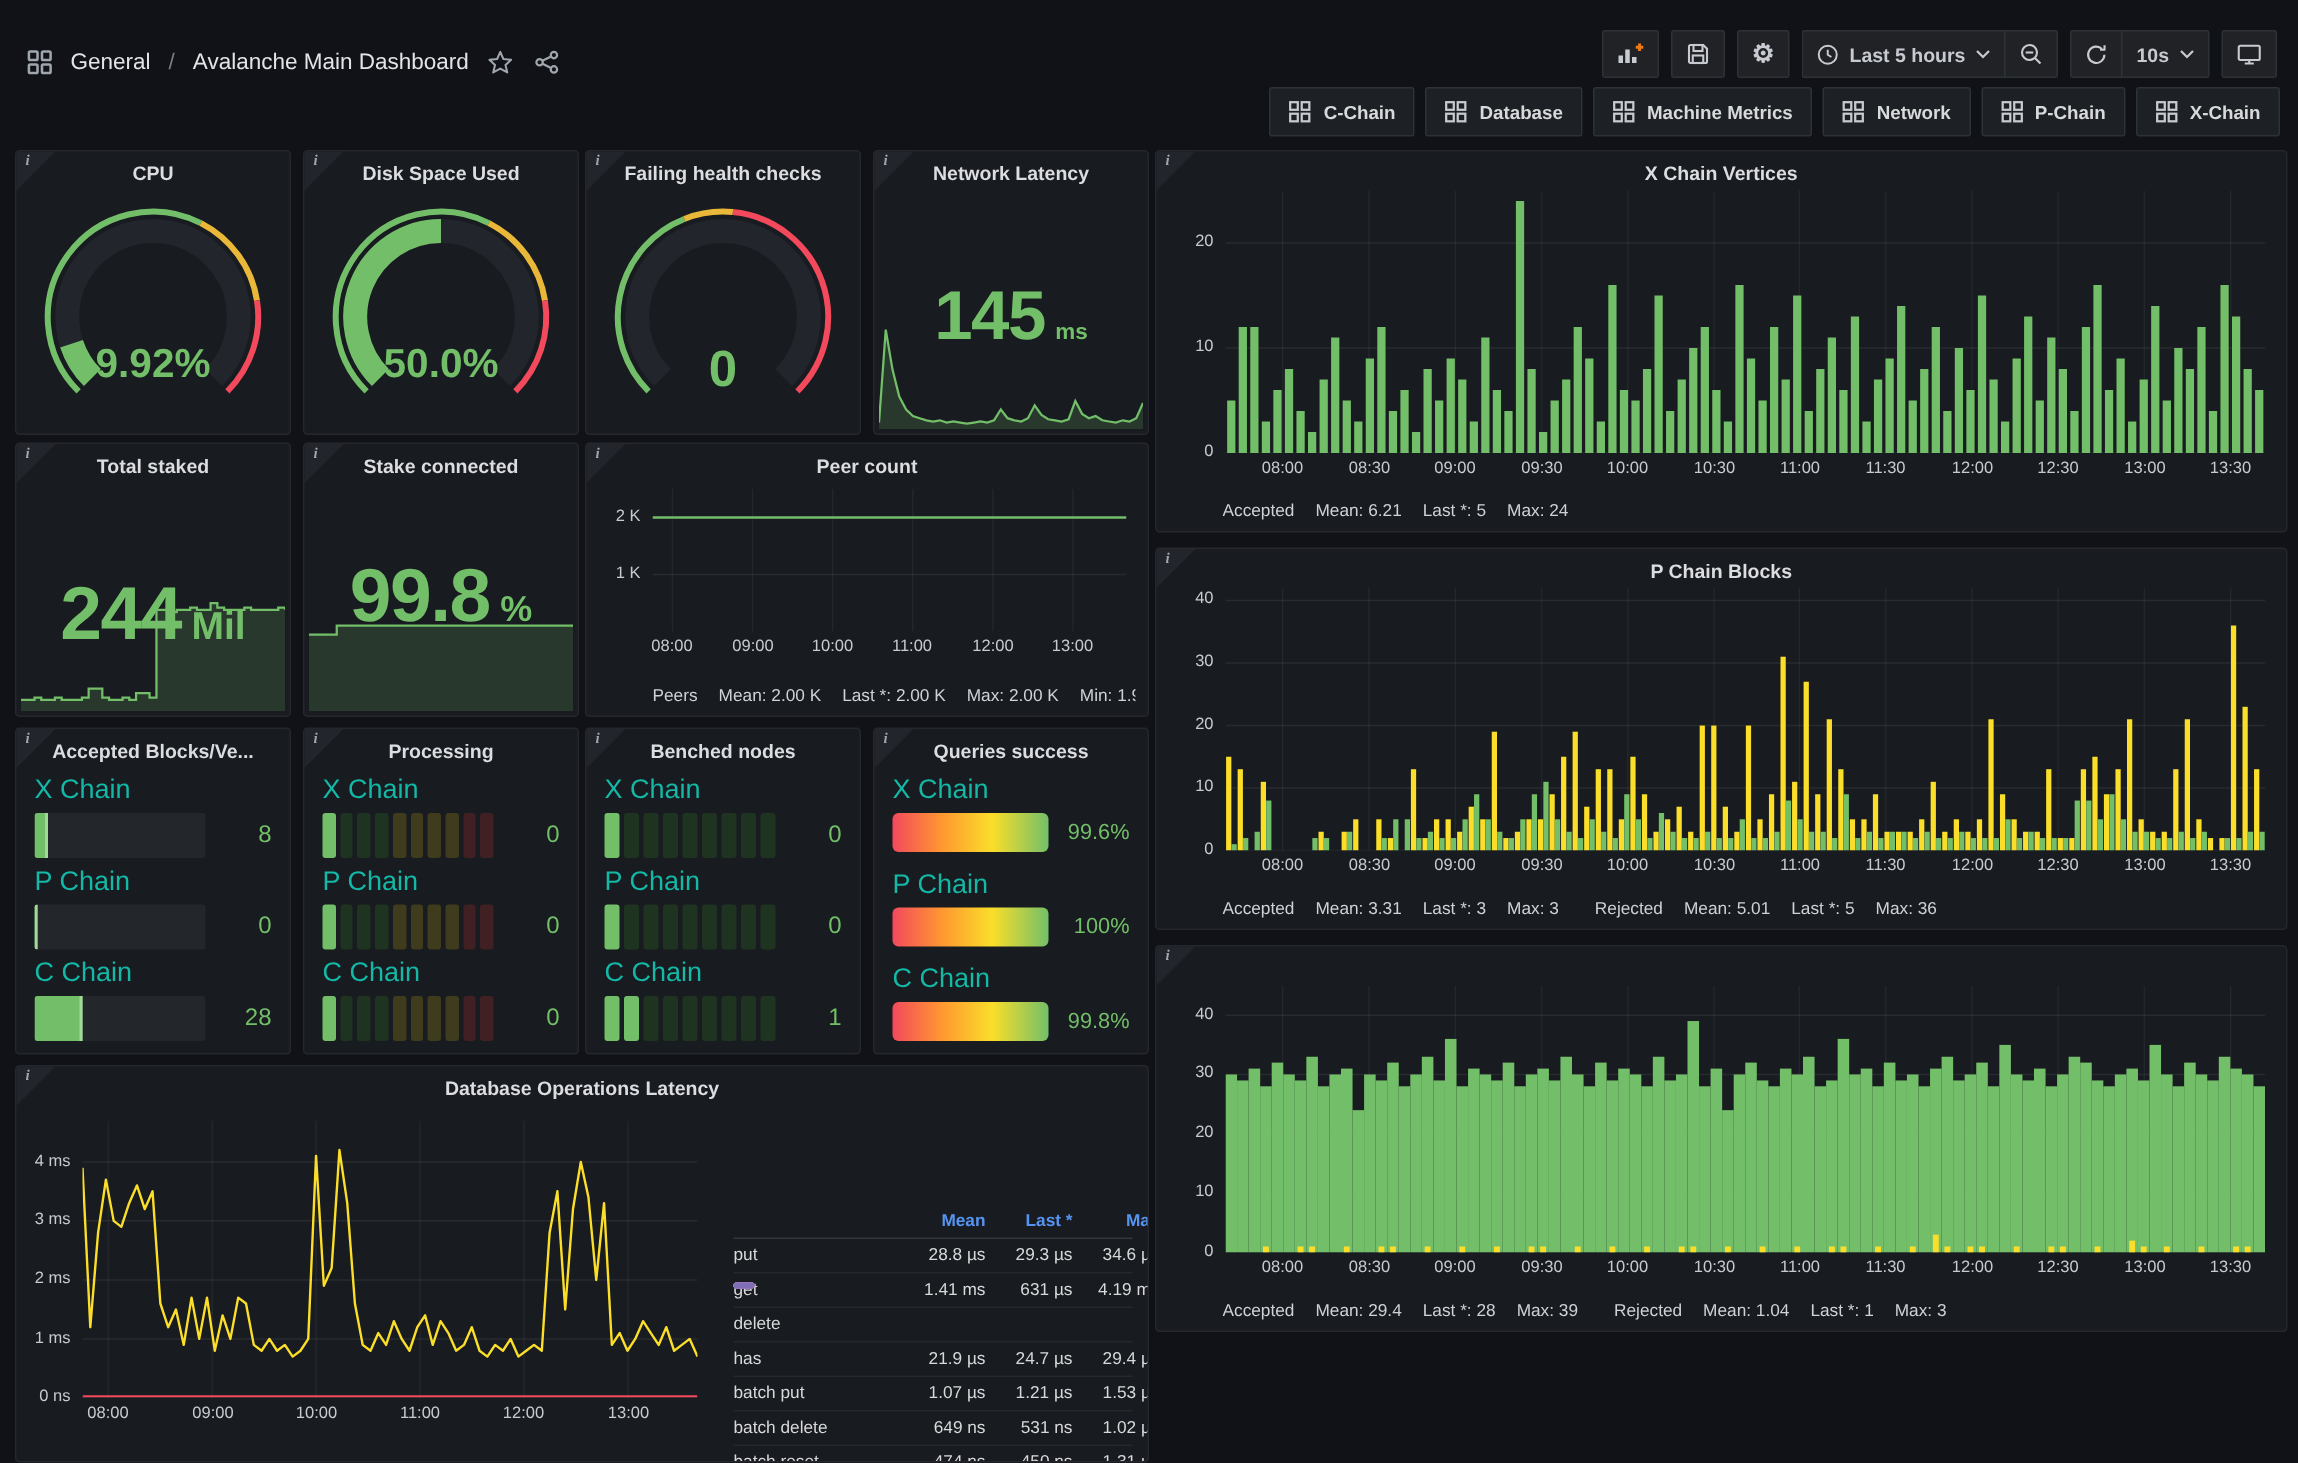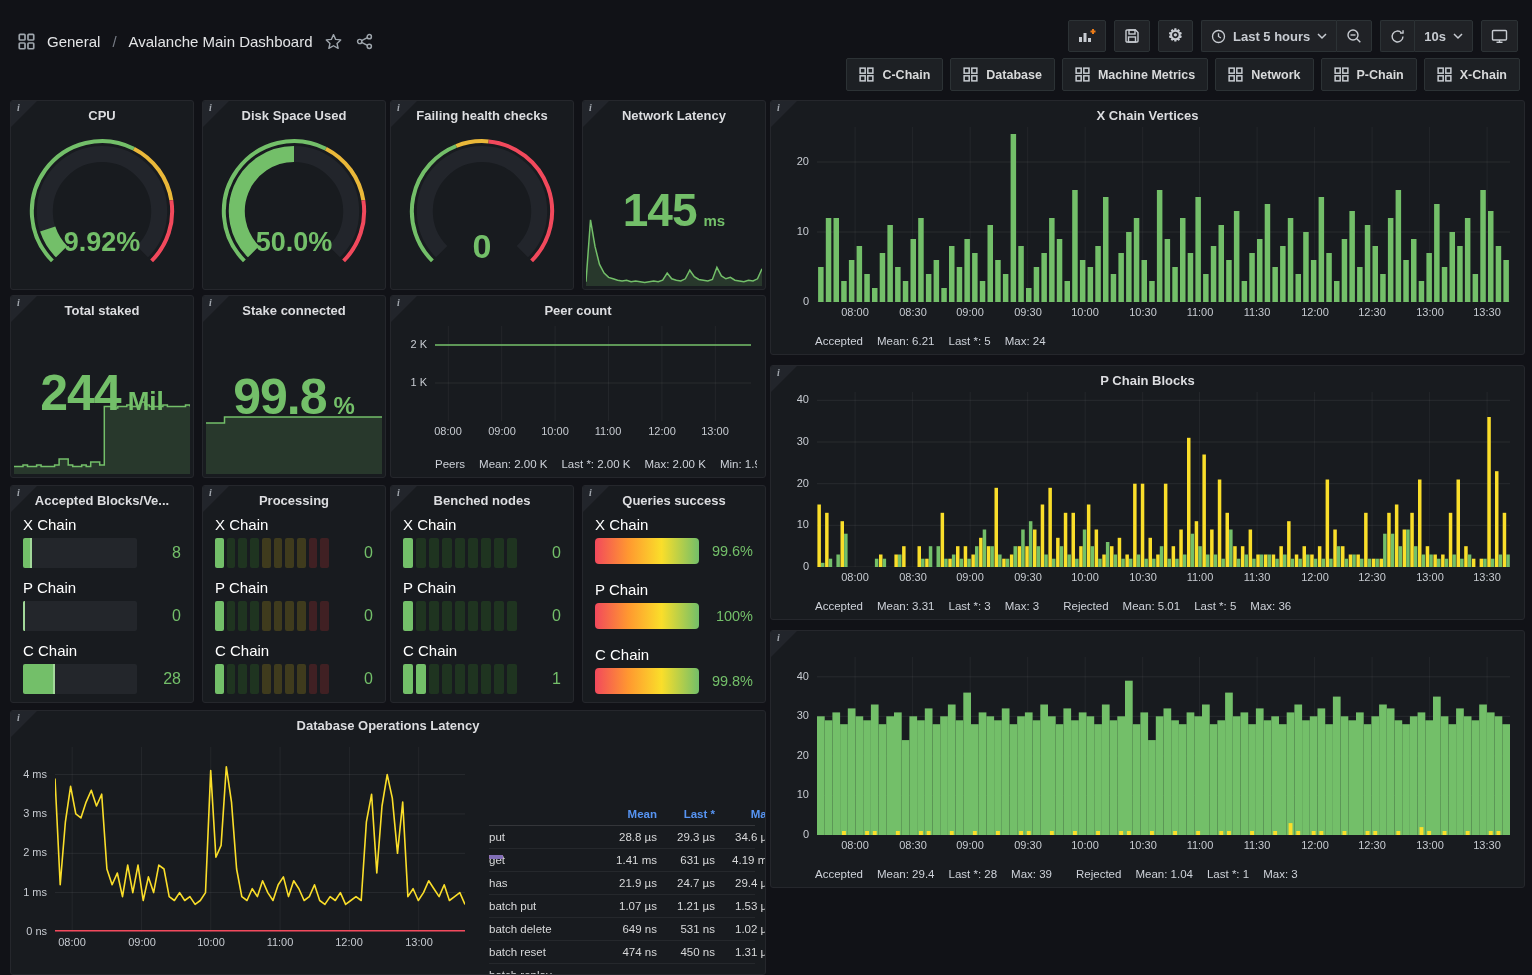--- a/index.html
+++ b/index.html
@@ -54,21 +54,21 @@
 
   
   .stat-main { position:absolute; width:100%; text-align:center; color:#73bf69; font-weight:700; z-index:2; }
   .stat-main .big { letter-spacing:-1px; }
   .stat-main .unit { margin-left:7px; font-weight:700; }
   .sparkbox { position:absolute; left:3px; right:3px; bottom:3px; z-index:1; }
 
   
   .rows { position:absolute; left:12px; right:12px; top:30px; bottom:8px; display:flex; flex-direction:column; justify-content:space-between; }
   .brow { }
-  .brow .blabel { font-size:15px; color:#ffffff; margin-bottom:5px; }
+  .brow .blabel { font-size:18px; color:#14b8a6; margin-bottom:5px; }
   .brow .bline { display:flex; align-items:center; gap:10px; }
   .btrack { flex:1; height:30px; background:#23262b; border-radius:2px; overflow:hidden; position:relative; }
   .bfill { position:absolute; left:0; top:0; bottom:0; background:#73bf69; border-right:2px solid #a2d89a; }
   .bval { width:34px; text-align:right; color:#73bf69; font-size:16px; font-weight:400; }
   .lcdline { display:flex; align-items:center; gap:10px; }
   .lcdcells { flex:1; display:flex; gap:3px; height:30px; }
   .lcdcells span { flex:1; border-radius:2px; }
   .gradbar { flex:1; height:26px; border-radius:4px; background:linear-gradient(90deg,#f2495c,#ff9830 32%,#fade2a 64%,#73bf69); }
   .qval { width:44px; text-align:right; color:#73bf69; font-size:14.5px; }
 
@@ -299,21 +299,21 @@
     <polygon points="0,72 0.0,67.7 4.5,5.8 9.0,32.4 13.5,50.4 18.1,59.0 22.6,63.4 27.1,64.8 31.6,66.2 36.1,67.0 40.6,66.2 45.1,67.7 49.6,67.0 54.2,67.7 58.7,68.4 63.2,67.7 67.7,67.0 72.2,67.7 76.7,66.2 81.2,59.0 85.7,64.8 90.3,66.2 94.8,67.0 99.3,64.8 103.8,56.2 108.3,62.6 112.8,65.5 117.3,66.2 121.8,67.0 126.4,65.5 130.9,53.3 135.4,61.9 139.9,64.8 144.4,63.4 148.9,66.2 153.4,67.0 157.9,67.7 162.5,66.2 167.0,67.0 171.5,64.8 176.0,54.7 176,72" fill="rgba(115,191,105,0.18)"></polygon>
     <polyline points="0.0,67.7 4.5,5.8 9.0,32.4 13.5,50.4 18.1,59.0 22.6,63.4 27.1,64.8 31.6,66.2 36.1,67.0 40.6,66.2 45.1,67.7 49.6,67.0 54.2,67.7 58.7,68.4 63.2,67.7 67.7,67.0 72.2,67.7 76.7,66.2 81.2,59.0 85.7,64.8 90.3,66.2 94.8,67.0 99.3,64.8 103.8,56.2 108.3,62.6 112.8,65.5 117.3,66.2 121.8,67.0 126.4,65.5 130.9,53.3 135.4,61.9 139.9,64.8 144.4,63.4 148.9,66.2 153.4,67.0 157.9,67.7 162.5,66.2 167.0,67.0 171.5,64.8 176.0,54.7" fill="none" stroke="#73bf69" stroke-width="1.5"></polyline>
         </svg></div>
   </section>
 
   <section class="panel p-staked">
     <div class="corner">
         <i>i</i>
       </div>
     <h2 class="ptitle">Total staked</h2>
-    <div class="stat-main" style="top:68px;">
+    <div class="stat-main" style="top:84px;">
       <span class="big" style="font-size:50px;">244</span><span class="unit" style="font-size:26px;">Mil</span>
     </div>
     <div class="sparkbox" style="height:150px;"><svg width="176" height="150">
     <polygon points="0,150 0.0,142.5 4.5,142.5 4.5,142.5 9.0,142.5 9.0,141.0 13.5,141.0 13.5,142.5 18.1,142.5 18.1,142.5 22.6,142.5 22.6,141.0 27.1,141.0 27.1,142.5 31.6,142.5 31.6,142.5 36.1,142.5 36.1,142.5 40.6,142.5 40.6,141.0 45.1,141.0 45.1,135.0 49.6,135.0 49.6,135.0 54.2,135.0 54.2,141.0 58.7,141.0 58.7,142.5 63.2,142.5 63.2,142.5 67.7,142.5 67.7,141.0 72.2,141.0 72.2,142.5 76.7,142.5 76.7,138.0 81.2,138.0 81.2,138.0 85.7,138.0 85.7,141.0 90.3,141.0 90.3,82.5 94.8,82.5 94.8,82.5 99.3,82.5 99.3,84.0 103.8,84.0 103.8,82.5 108.3,82.5 108.3,82.5 112.8,82.5 112.8,81.0 117.3,81.0 117.3,82.5 121.8,82.5 121.8,82.5 126.4,82.5 126.4,78.0 130.9,78.0 130.9,81.0 135.4,81.0 135.4,82.5 139.9,82.5 139.9,82.5 144.4,82.5 144.4,82.5 148.9,82.5 148.9,81.0 153.4,81.0 153.4,82.5 157.9,82.5 157.9,82.5 162.5,82.5 162.5,82.5 167.0,82.5 167.0,82.5 171.5,82.5 171.5,81.0 176.0,81.0 176.0,82.5 176,150" fill="rgba(115,191,105,0.18)"></polygon>
     <polyline points="0.0,142.5 4.5,142.5 4.5,142.5 9.0,142.5 9.0,141.0 13.5,141.0 13.5,142.5 18.1,142.5 18.1,142.5 22.6,142.5 22.6,141.0 27.1,141.0 27.1,142.5 31.6,142.5 31.6,142.5 36.1,142.5 36.1,142.5 40.6,142.5 40.6,141.0 45.1,141.0 45.1,135.0 49.6,135.0 49.6,135.0 54.2,135.0 54.2,141.0 58.7,141.0 58.7,142.5 63.2,142.5 63.2,142.5 67.7,142.5 67.7,141.0 72.2,141.0 72.2,142.5 76.7,142.5 76.7,138.0 81.2,138.0 81.2,138.0 85.7,138.0 85.7,141.0 90.3,141.0 90.3,82.5 94.8,82.5 94.8,82.5 99.3,82.5 99.3,84.0 103.8,84.0 103.8,82.5 108.3,82.5 108.3,82.5 112.8,82.5 112.8,81.0 117.3,81.0 117.3,82.5 121.8,82.5 121.8,82.5 126.4,82.5 126.4,78.0 130.9,78.0 130.9,81.0 135.4,81.0 135.4,82.5 139.9,82.5 139.9,82.5 144.4,82.5 144.4,82.5 148.9,82.5 148.9,81.0 153.4,81.0 153.4,82.5 157.9,82.5 157.9,82.5 162.5,82.5 162.5,82.5 167.0,82.5 167.0,82.5 171.5,82.5 171.5,81.0 176.0,81.0 176.0,82.5" fill="none" stroke="#73bf69" stroke-width="1.5"></polyline>
         </svg></div>
   </section>
 
   <section class="panel p-connected">
     <div class="corner">
@@ -600,20 +600,26 @@
        <span class="lblcell"><span class="dash" style="background:#73bf69"></span>put</span>
        <span class="num">28.8 µs</span>
        <span class="num">29.3 µs</span>
        <span class="num">34.6 µs</span>
         </div>
         <div class="dbtr">
        <span class="lblcell"><span class="dash" style="background:#fade2a"></span>get</span>
        <span class="num">1.41 ms</span>
        <span class="num">631 µs</span>
        <span class="num">4.19 ms</span>
+        </div>
+        <div class="dbtr">
+       <span class="lblcell"><span class="dash" style="background:#8ab8ff"></span>delete</span>
+       <span class="num"></span>
+       <span class="num"></span>
+       <span class="num"></span>
         </div>
         <div class="dbtr">
        <span class="lblcell"><span class="dash" style="background:#ff780a"></span>has</span>
        <span class="num">21.9 µs</span>
        <span class="num">24.7 µs</span>
        <span class="num">29.4 µs</span>
         </div>
         <div class="dbtr">
        <span class="lblcell"><span class="dash" style="background:#f2495c"></span>batch put</span>
        <span class="num">1.07 µs</span>

